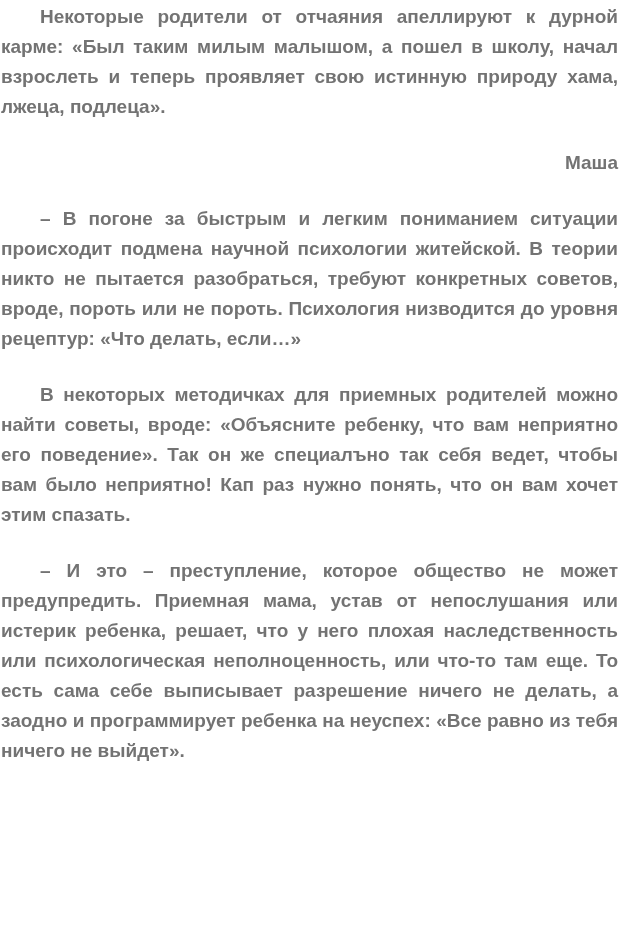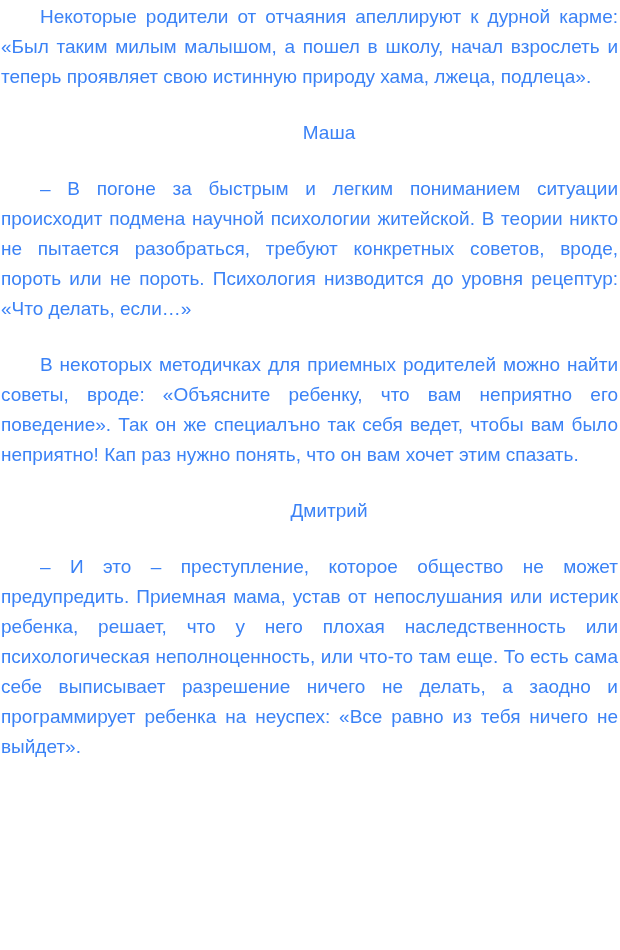--- a/index.html
+++ b/index.html
@@ -17,34 +17,34 @@
     box-sizing: border-box;
     width: 620px;
     height: 950px;
     padding: 2px 2px 0 1px;
     background: #ffffff;
   }
   .para, .speaker {
     margin: 0 0 26px 0;
     font-size: 19px;
     line-height: 30px;
-    color: #3b82f6;
+    color: #737373;
     text-align: justify;
     text-indent: 39px;
     letter-spacing: 0;
     word-spacing: normal;
+    font-weight: bold;
   }
   .speaker {
-    text-align: center;
+    text-align: right;
   }
 </style>
 </head>
 <body>
 
 <div class="book-page">
   <p class="para">Некоторые родители от отчаяния апеллируют к дурной карме: «Был таким милым малышом, а пошел в школу, начал взрослеть и теперь проявляет свою истинную природу хама, лжеца, подлеца».</p>
   <p class="speaker">Маша</p>
   <p class="para">– В погоне за быстрым и легким пониманием ситуации происходит подмена научной психологии житейской. В теории никто не пытается разобраться, требуют конкретных советов, вроде, пороть или не пороть. Психология низводится до уровня рецептур: «Что делать, если…»</p>
   <p class="para">В некоторых методичках для приемных родителей можно найти советы, вроде: «Объясните ребенку, что вам неприятно его поведение». Так он же специалъно так себя ведет, чтобы вам было неприятно! Кап раз нужно понять, что он вам хочет этим спазать.</p>
-  <p class="speaker">Дмитрий</p>
   <p class="para">– И это – преступление, которое общество не может предупредить. Приемная мама, устав от непослушания или истерик ребенка, решает, что у него плохая наследственность или психологическая неполноценность, или что-то там еще. То есть сама себе выписывает разрешение ничего не делать, а заодно и программирует ребенка на неуспех: «Все равно из тебя ничего не выйдет».</p>
 
 </div>
 
 </body></html>

